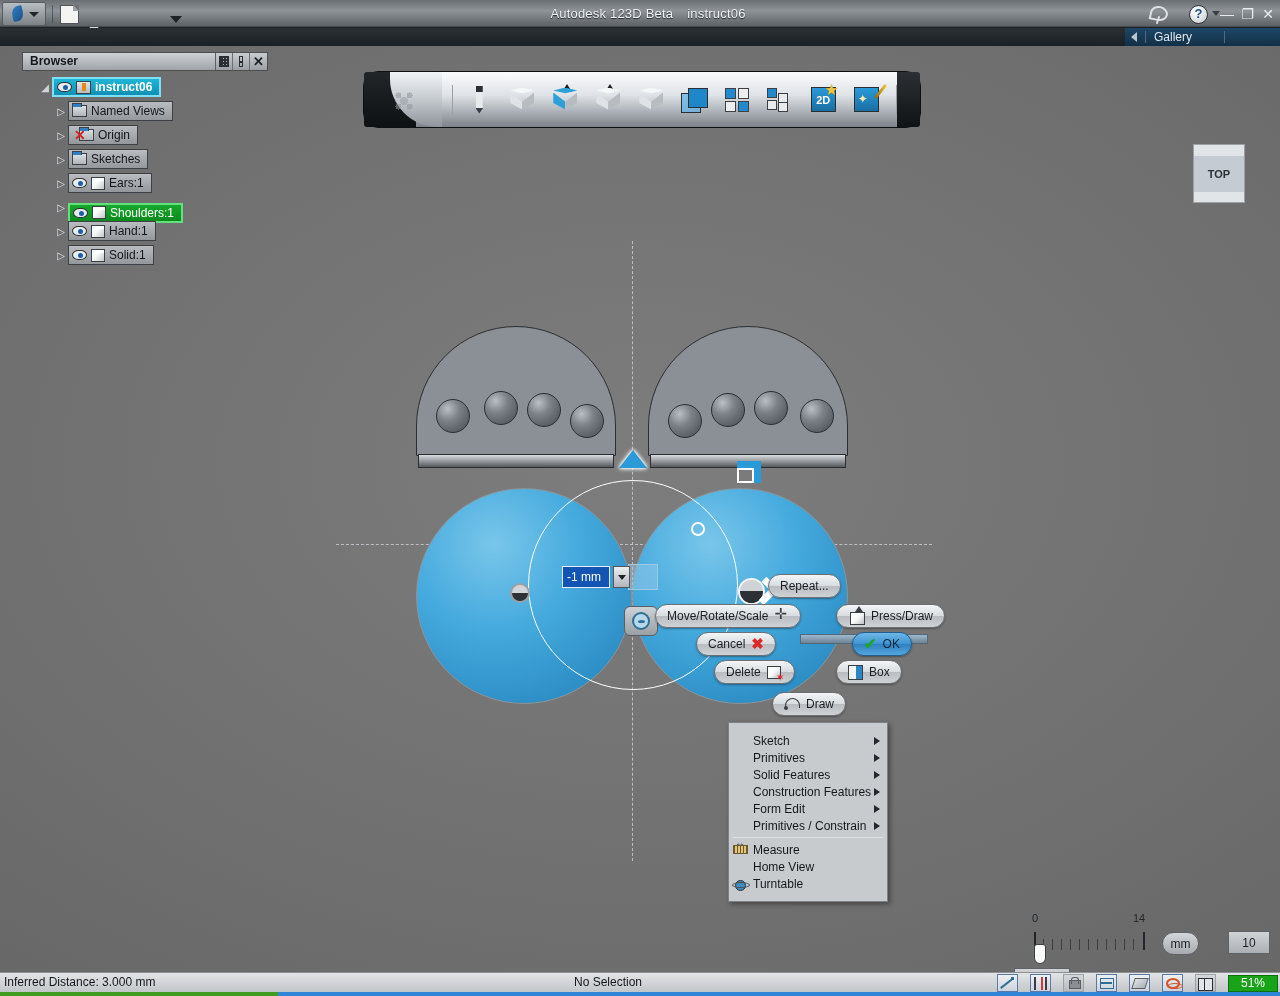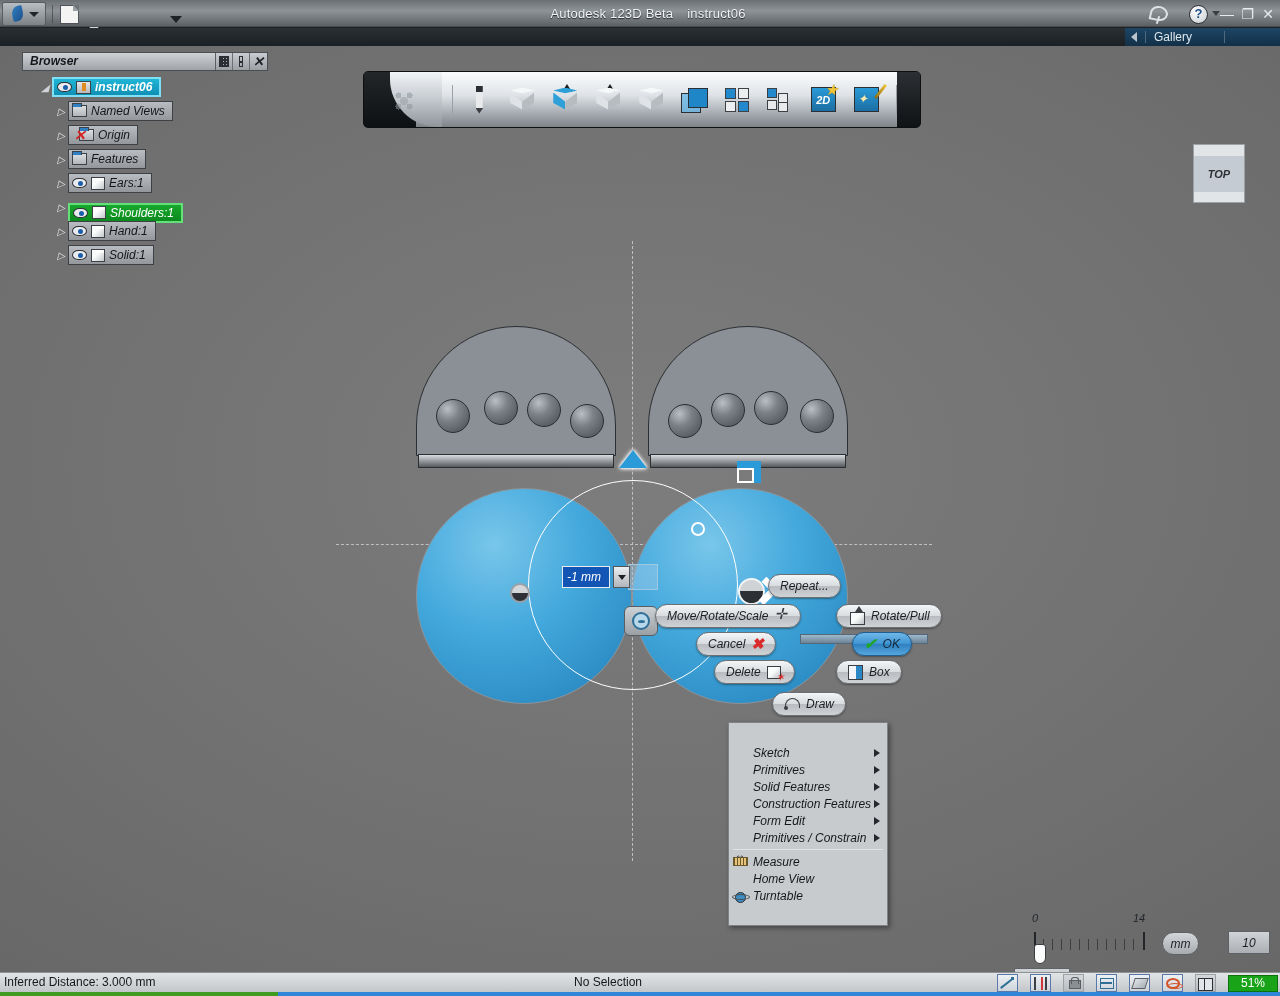--- a/index.html
+++ b/index.html
@@ -85,21 +85,20 @@
   .dmin{width:11px;height:3px;background:#cfd4d9;}
   .dres{width:11px;height:10px;border:2px solid #cfd4d9;position:relative;}
   .dres:before{content:"";position:absolute;left:2px;top:-4px;width:11px;height:3px;border:2px solid #cfd4d9;border-bottom:none;}
   .dcls{color:#cfd4d9;font-size:15px;font-weight:bold;line-height:12px;}
 
   
   #viewport {
     position:absolute; left:0; top:46px; width:1280px; height:926px;
     background:radial-gradient(ellipse 120% 110% at 50% 45%, #7d7d7d 0%, #6f6f6f 45%, #5b5b5b 100%);
     overflow:hidden;
-    font-style:italic;
   }
 
   
   #browser { position:absolute; left:22px; top:6px; width:246px; }
   #browser-head {
     height:19px; background:linear-gradient(to bottom,#d3d6d9,#a8acb0);
     border:1px solid #4a4e52; display:flex; align-items:center;
   }
   #browser-title {
     flex:1; background:linear-gradient(to bottom,#cfd2d5,#9fa3a7); height:100%;
@@ -135,21 +134,21 @@
   .cube-ic { width:14px;height:13px;background:linear-gradient(135deg,#fafbfb 40%,#c3c7cb); border:1px solid #3d4145; flex:none; position:relative;}
   .cube-ic:after{content:"";position:absolute;left:0;top:0;width:100%;height:3px;background:rgba(255,255,255,.7);}
   .pin-ic { width:15px;height:13px;background:linear-gradient(to bottom,#e4e7ea,#b6babe); border:1px solid #3d4145; position:relative; flex:none;}
   .pin-ic:before{content:"";position:absolute;left:5px;top:1px;width:4px;height:8px;background:#e08b1f;}
   .redx { position:absolute; left:-6px; top:-1px; color:#d42121; font-weight:bold; font-size:14px; line-height:12px; }
 
   
   #maintoolbar {
     position:absolute; left:363px; top:25px; width:558px; height:57px;
     background:linear-gradient(to bottom,#3b3f43 0%,#222629 52%,#111416 100%);
-    border:1px solid #0d0f11; border-radius:5px;
+    border:1px solid #0d0f11; border-radius:15px;
     display:flex; align-items:center;
   }
   #tb-cubezone {
     width:92px; height:100%; position:relative;
     background:linear-gradient(to bottom,#232629,#0e1113);
     border-radius:3px 0 0 3px;
   }
   #tb-cubezone:after{
     content:""; position:absolute; right:-26px; top:0; width:52px; height:100%;
     background:linear-gradient(to bottom,#f2f4f6 0%,#c9ced3 45%,#8f959b 100%);
@@ -311,21 +310,21 @@
     background:linear-gradient(to bottom,#cdd2d6,#9ba0a5); border:1px solid #5a5e62;
     display:flex;align-items:center;justify-content:center;
   }
   #orbit-badge .o { width:18px;height:18px;border:2px solid #2f6f96;border-radius:50%;position:relative;background:#b7d8ea;}
   #orbit-badge .o:before{content:"";position:absolute;left:4px;top:6px;width:7px;height:3px;border-radius:50%;background:#2f6f96;}
 
   
   #ctxmenu {
     position:absolute; left:728px; top:676px; width:160px;
     background:#c8cbce; border:1px solid #7e8286;
-    box-shadow:2px 2px 5px rgba(0,0,0,.4); padding:21px 0;
+    box-shadow:2px 2px 5px rgba(0,0,0,.4); padding:9px 0;
   }
   .ctxitem {
     height:17px; display:flex; align-items:center; color:#15181b; font-size:12px;
     padding-left:6px; position:relative;
   }
   .ctxitem .lbl { margin-left:18px; }
   .ctxitem .sub { position:absolute; right:7px; width:0;height:0;
     border-top:4px solid transparent;border-bottom:4px solid transparent;border-left:6px solid #24282c; }
   .ctxsep { height:1px; background:#9a9ea2; margin:3px 4px; border-bottom:1px solid #e0e3e5; }
   .ic-ruler { position:absolute; left:4px; width:15px;height:9px;background:#e8c47a;border:1px solid #6b5a2e;
@@ -515,21 +514,21 @@
               <span class="redx">✕</span>
             </span>
           <span>Origin</span>
         </span>
       </div>
 
       <div class="trow" style="padding-left:32px">
         <span class="tarrow">▷</span>
         <span class="tnode">
           <span class="folder"></span>
-          <span>Features</span>
+          <span>Sketches</span>
         </span>
       </div>
 
       <div class="trow" style="padding-left:32px">
         <span class="tarrow">▷</span>
         <span class="tnode">
           <span class="eye"></span>
           <span class="cube-ic"></span>
           <span>Ears:1</span>
         </span>
@@ -685,21 +684,21 @@
     <span class="mini-del"></span>
   </div>
 
   <div class="pill" style="left:772px; top:646px">
     <span class="mini-draw"></span>
     <span>Draw</span>
   </div>
 
   <div class="pill" style="left:836px; top:558px">
     <span class="mini-press"></span>
-    <span>Rotate/Pull</span>
+    <span>Press/Draw</span>
   </div>
 
   <div class="pill blue" style="left:852px; top:586px">
     <span class="okcheck">✔</span>
     <span>OK</span>
   </div>
 
   <div class="pill" style="left:836px; top:614px">
     <span class="mini-box"></span>
     <span>Box</span>

